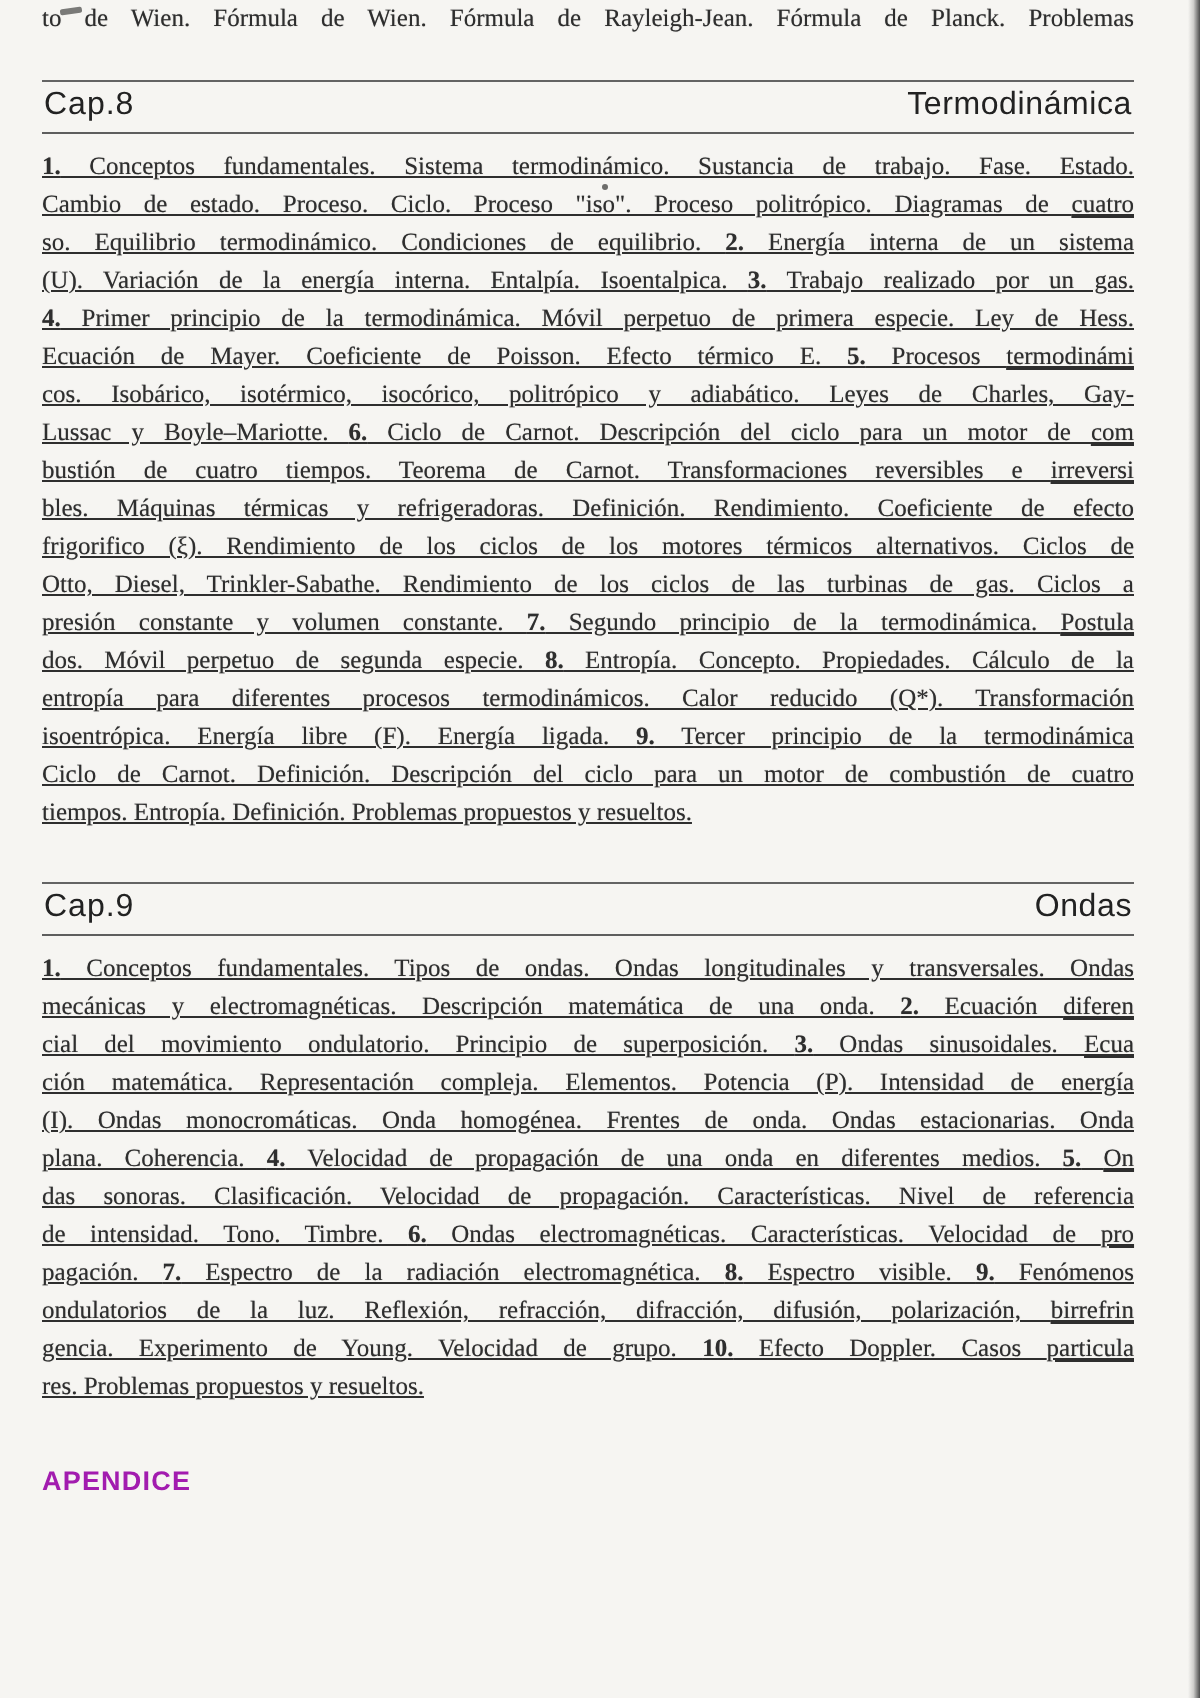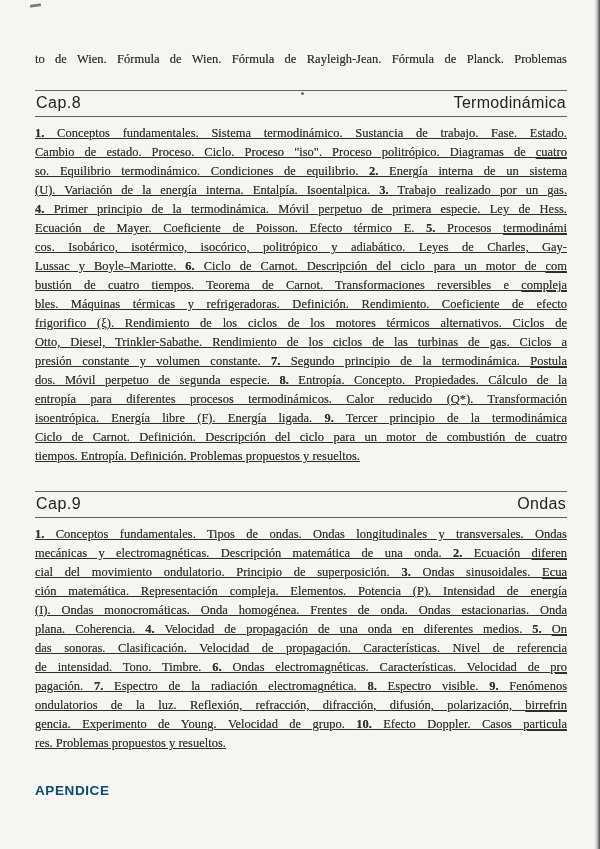--- a/index.html
+++ b/index.html
@@ -10,22 +10,21 @@
   }
   .page {
     position:relative;
     width:600px; height:849px;
     background:#f6f5f2;
     color:#2e2e2e;
     overflow:hidden;
   }
   .content {
     position:absolute;
-    left:35px; right:33px; top:0;
-    padding-top:50px;
+    left:21px; right:33px; top:0;
   }
   .para .tl {
     font-size:12.5px;
     line-height:19px;
     text-align:justify;
     text-align-last:justify;
     text-justify:inter-word;
     color:#2e2e2e;
     text-shadow:0 0 0.4px rgba(40,40,40,0.55);
   }
@@ -48,21 +47,21 @@
   }
   .chap-head .cap { letter-spacing:0.5px; }
   .chap-head .ctitle { letter-spacing:0.3px; }
   .cbody { margin-top:7px;text-decoration:underline; }
   .appendix {
     margin-top:30px;
     font-family:"Liberation Sans", sans-serif;
     font-weight:bold;
     font-size:13.5px;
     letter-spacing:0.6px;
-    color:#0c4a6e;
+    color:#a21caf;
   }
   
   .edge-right {
     position:absolute; top:0; right:0; bottom:0; width:6px;
     background:linear-gradient(to right, rgba(80,80,80,0) 0%, rgba(90,90,90,0.25) 45%, #4b4b4b 100%);
   }
   .corner-mark {
     position:absolute; left:30px; top:4px; width:11px; height:3px;
     background:#7a7a78; transform:rotate(-8deg); border-radius:1px;
   }
@@ -88,21 +87,21 @@
       </header>
       <div class="para cbody">
           <div class="tl"><b class="num">1.</b> Conceptos fundamentales. Sistema termodinámico. Sustancia de trabajo. Fase. Estado.</div>
           <div class="tl">Cambio de estado. Proceso. Ciclo. Proceso "iso". Proceso politrópico. Diagramas de <span class="uf">cuatro</span></div>
           <div class="tl">so. Equilibrio termodinámico. Condiciones de equilibrio. <b class="num">2.</b> Energía interna de un sistema</div>
           <div class="tl">(U). Variación de la energía interna. Entalpía. Isoentalpica. <b class="num">3.</b> Trabajo realizado por un gas.</div>
           <div class="tl"><b class="num">4.</b> Primer principio de la termodinámica. Móvil perpetuo de primera especie. Ley de Hess.</div>
           <div class="tl">Ecuación de Mayer. Coeficiente de Poisson. Efecto térmico E. <b class="num">5.</b> Procesos <span class="uf">termodinámi</span></div>
           <div class="tl">cos. Isobárico, isotérmico, isocórico, politrópico y adiabático. Leyes de Charles, Gay-</div>
           <div class="tl">Lussac y Boyle–Mariotte. <b class="num">6.</b> Ciclo de Carnot. Descripción del ciclo para un motor de <span class="uf">com</span></div>
-          <div class="tl">bustión de cuatro tiempos. Teorema de Carnot. Transformaciones reversibles e <span class="uf">compleja</span></div>
+          <div class="tl">bustión de cuatro tiempos. Teorema de Carnot. Transformaciones reversibles e <span class="uf">irreversi</span></div>
           <div class="tl">bles. Máquinas térmicas y refrigeradoras. Definición. Rendimiento. Coeficiente de efecto</div>
           <div class="tl">frigorifico (ξ). Rendimiento de los ciclos de los motores térmicos alternativos. Ciclos de</div>
           <div class="tl">Otto, Diesel, Trinkler-Sabathe. Rendimiento de los ciclos de las turbinas de gas. Ciclos a</div>
           <div class="tl">presión constante y volumen constante. <b class="num">7.</b> Segundo principio de la termodinámica. <span class="uf">Postula</span></div>
           <div class="tl">dos. Móvil perpetuo de segunda especie. <b class="num">8.</b> Entropía. Concepto. Propiedades. Cálculo de la</div>
           <div class="tl">entropía para diferentes procesos termodinámicos. Calor reducido (Q*). Transformación</div>
           <div class="tl">isoentrópica. Energía libre (F). Energía ligada. <b class="num">9.</b> Tercer principio de la termodinámica</div>
           <div class="tl">Ciclo de Carnot. Definición. Descripción del ciclo para un motor de combustión de cuatro</div>
           <div class="tl last">tiempos. Entropía. Definición. Problemas propuestos y resueltos.</div>
         </div>

